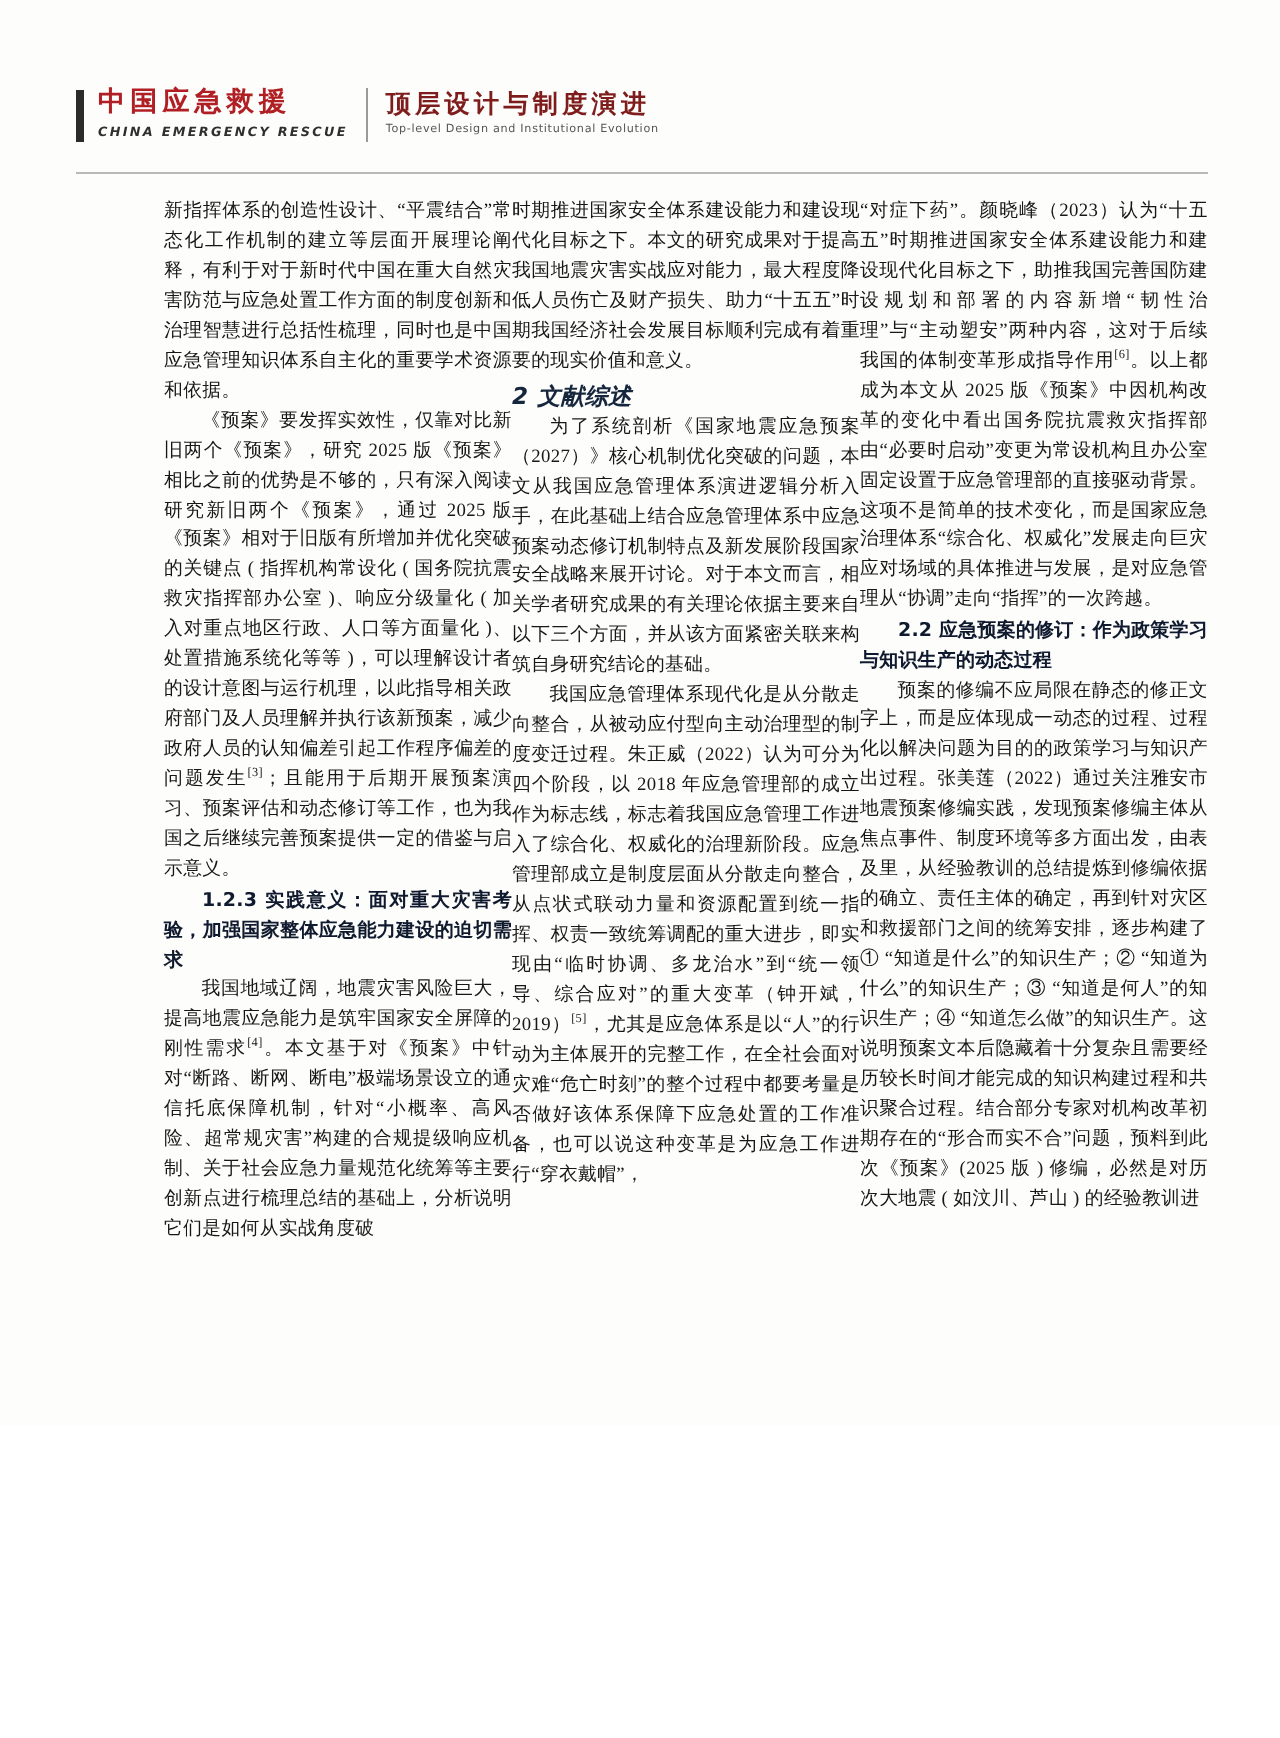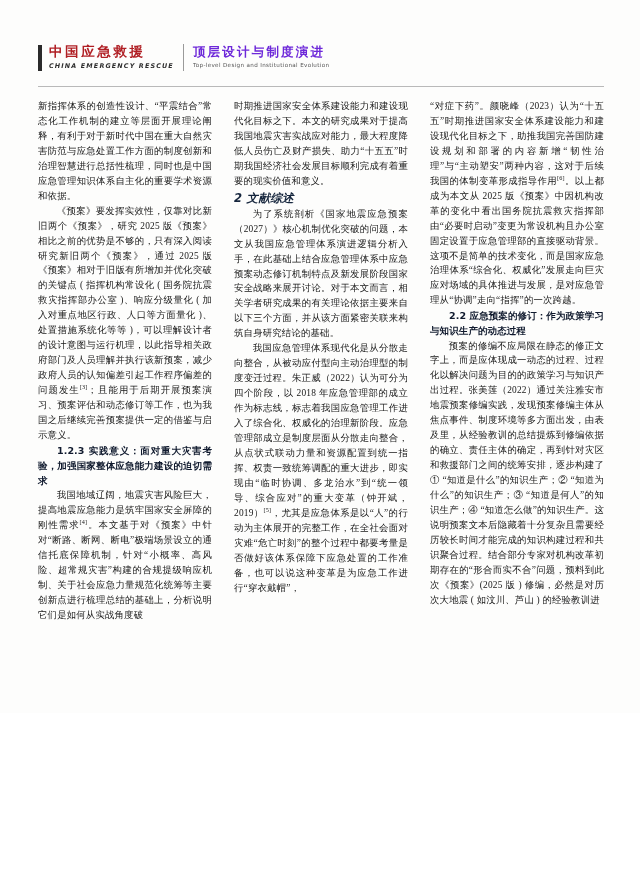--- a/index.html
+++ b/index.html
@@ -70,21 +70,21 @@
   }
   .mast-right {
     display: flex;
     flex-direction: column;
   }
   .mast-topic-cn {
     font-family: "DejaVu Sans", "Liberation Sans", sans-serif;
     font-weight: bold;
     font-size: 12.5px;
     letter-spacing: 2.2px;
-    color: #6d28d9;
+    color: #7f1d1d;
     line-height: 1.2;
     white-space: nowrap;
   }
   .mast-topic-en {
     font-family: "DejaVu Sans", "Liberation Sans", sans-serif;
     font-size: 5.6px;
     letter-spacing: 0.35px;
     color: #555;
     margin-top: 3px;
     white-space: nowrap;
@@ -99,21 +99,21 @@
   }
 
   
   .columns {
     position: absolute;
     left: 38px;
     top: 99px;
     width: 566px;
     height: 722px;
     display: flex;
-    justify-content: space-between;
+    justify-content: flex-end;
   }
   .col {
     width: 174px;
   }
   p {
     margin: 0;
     font-size: 9.4px;
     line-height: 14.95px;
     color: #171717;
     text-align: justify;

